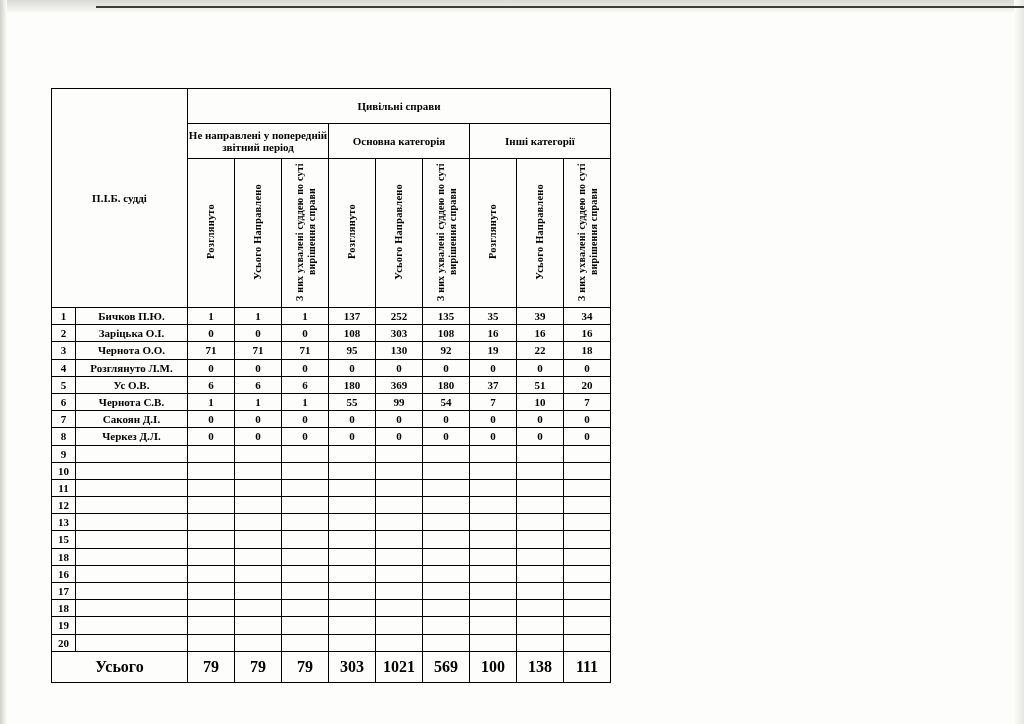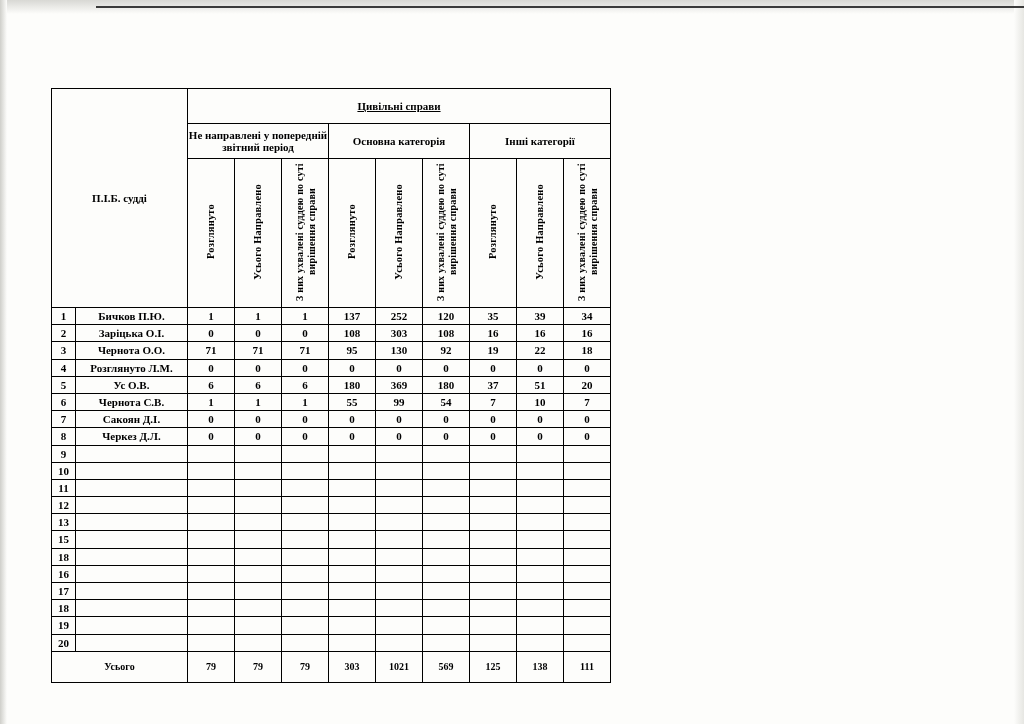--- a/index.html
+++ b/index.html
@@ -63,21 +63,20 @@
   }
   
   col.c-idx { width: 24px; }
   col.c-name { width: 112px; }
   col.c-num { width: 47px; }
 
   .grouphead {
     font-size: 12px;
     font-weight: bold;
     height: 34px;
-    text-decoration: underline;
   }
   .subhead {
     font-size: 11px;
     font-weight: bold;
     height: 34px;
     padding: 2px 3px;
     line-height: 1.15;
   }
   .vhead {
     height: 148px;
@@ -116,21 +115,21 @@
     font-size: 11.5px;
     font-weight: bold;
     padding: 0 2px;
   }
   td.val {
     font-size: 11.5px;
     font-weight: bold;
   }
   tr.total td {
     height: 30px;
-    font-size: 10px;
+    font-size: 16px;
     font-weight: bold;
   }
   .empty-row td { height: 16.2px; }
 </style>
 </head>
 <body>
 
 <div class="scan"></div>
 <div class="scan-top-shadow"></div>
 <div class="scan-left-edge"></div>
@@ -176,21 +175,21 @@
     </thead>
     <tbody id="tbody">
         <tr>
           <td class="idx">1</td>
           <td class="name">Бичков П.Ю.</td>
           <td class="val">1</td>
           <td class="val">1</td>
           <td class="val">1</td>
           <td class="val">137</td>
           <td class="val">252</td>
-          <td class="val">120</td>
+          <td class="val">135</td>
           <td class="val">35</td>
           <td class="val">39</td>
           <td class="val">34</td>
         </tr>
         <tr>
           <td class="idx">2</td>
           <td class="name">Заріцька О.І.</td>
           <td class="val">0</td>
           <td class="val">0</td>
           <td class="val">0</td>
@@ -436,19 +435,19 @@
           <td class="val"></td>
         </tr>
         <tr class="total">
           <td colspan="2">Усього</td>
           <td>79</td>
           <td>79</td>
           <td>79</td>
           <td>303</td>
           <td>1021</td>
           <td>569</td>
-          <td>125</td>
+          <td>100</td>
           <td>138</td>
           <td>111</td>
         </tr>
       </tbody>
   </table>
 </div>
 
 </body></html>

